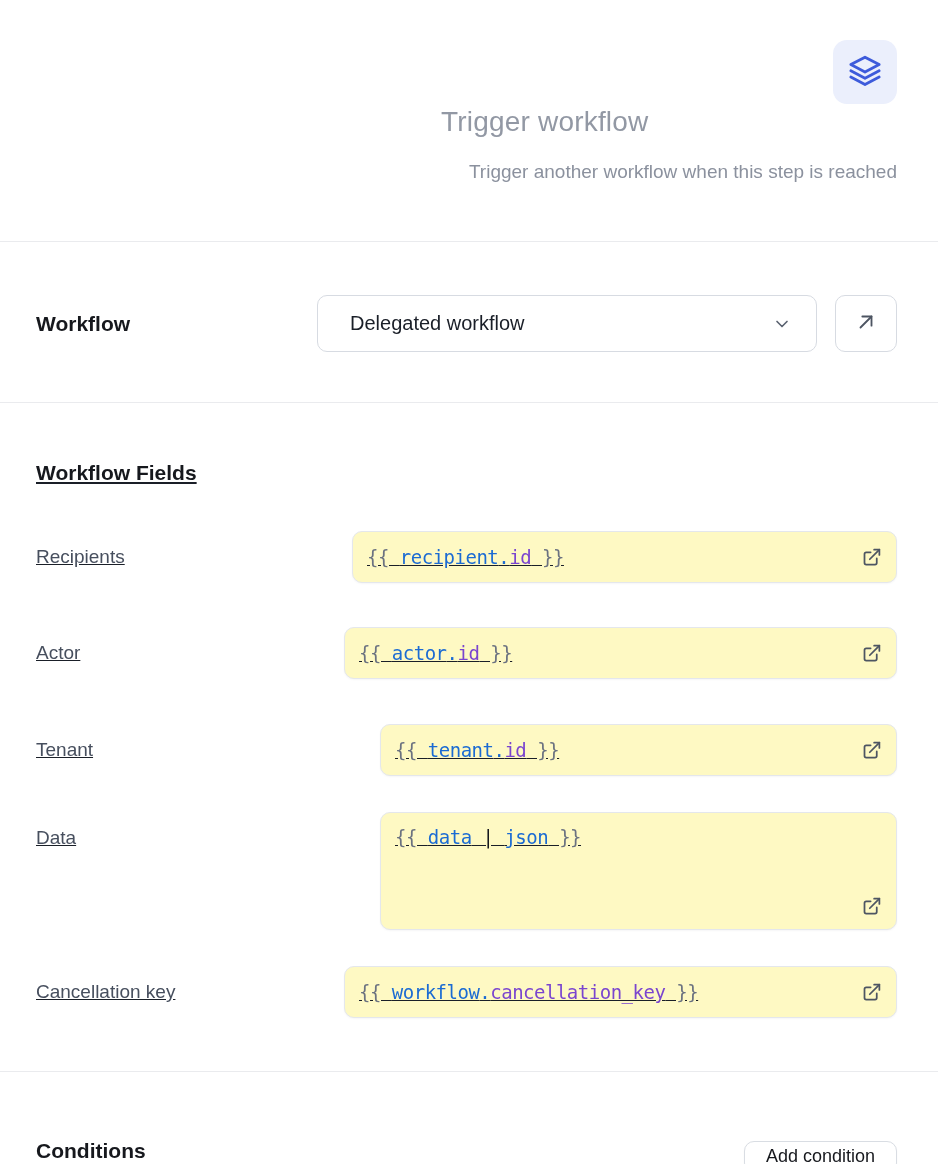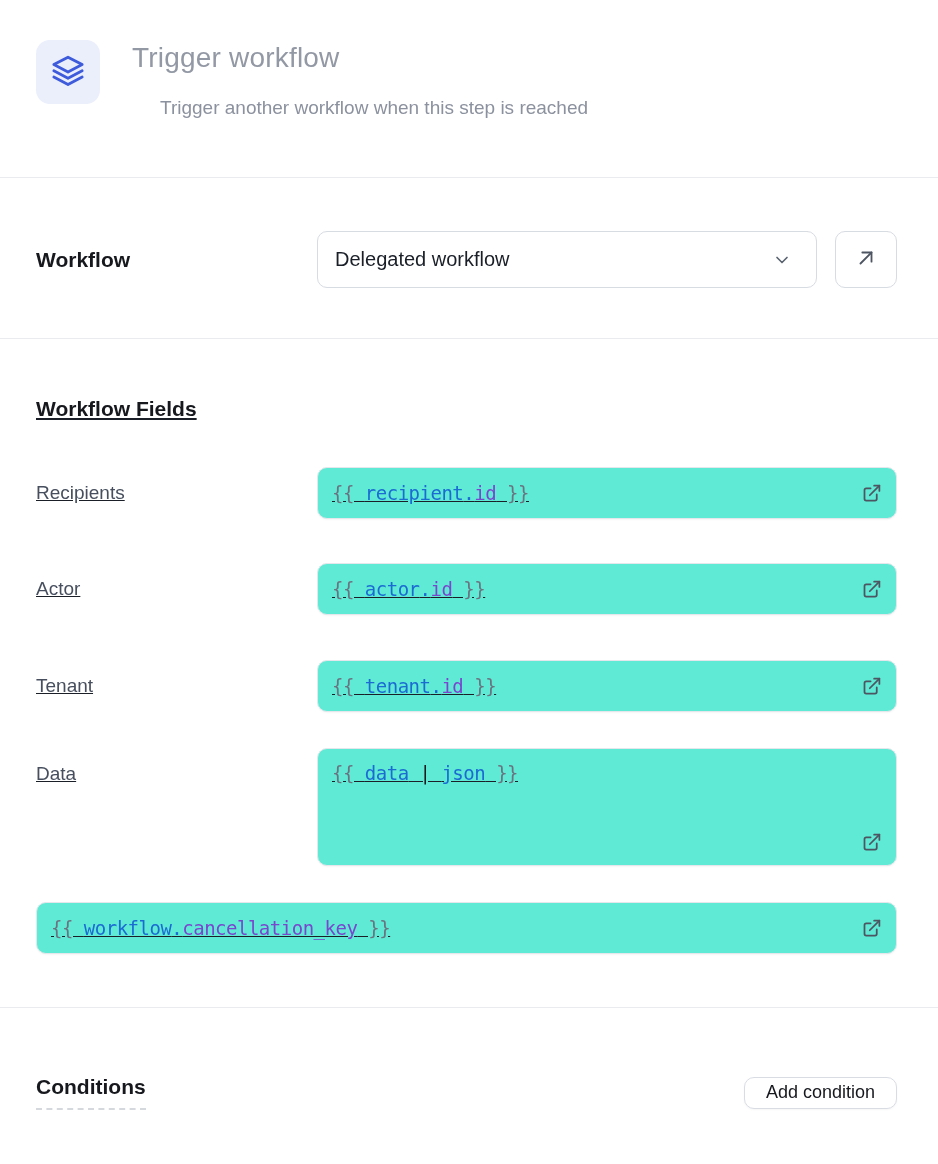--- a/index.html
+++ b/index.html
@@ -14,21 +14,22 @@
     height: 1164px;
     background: #ffffff;
     overflow: hidden;
   }
   .divider { border: none; border-top: 1px solid #eaebee; height: 0; }
 
   
   .header {
     padding: 40px 41px 57px 36px;
     display: flex;
-    align-items: flex-start;
+    align-items: flex-end;
+    flex-direction: column;
   }
   .header-icon-box {
     width: 64px; height: 64px;
     border-radius: 14px;
     background: #ebeffc;
     display: flex; align-items: center; justify-content: center;
     flex: none;
   }
   .header-icon-box svg { width: 34px; height: 34px; }
   .header-text { margin-left: 32px; }
@@ -63,21 +64,21 @@
     line-height: 57px;
   }
   .select-box {
     flex: 1;
     height: 57px;
     border: 1px solid #d7dbe2;
     border-radius: 10px;
     background: #fff;
     display: flex;
     align-items: center;
-    padding: 0 24px 0 17px;
+    padding: 0 24px 0 32px;
     cursor: pointer;
   }
   .select-value {
     font-size: 20px;
     font-weight: 500;
     color: #1a1f28;
   }
   .select-box .chevron { margin-left: auto; width: 20px; height: 20px; color: #5a6270; }
   .icon-button {
     width: 62px; height: 57px;
@@ -96,42 +97,43 @@
   .fields-section { padding: 0 41px 53px 36px; text-decoration: underline; }
   .section-heading {
     margin-top: 56px;
     font-size: 21px;
     line-height: 27px;
     font-weight: 700;
     color: #16181d;
   }
   .field-row { display: flex; align-items: flex-start; }
   .field-row.first { margin-top: 45px; }
-  .mb-44 { margin-bottom: 44px; }
+  .mb-44 { margin-bottom: 44px; gap: 8px; }
   .mb-45 { margin-bottom: 45px; align-items: center; }
-  .mb-36 { margin-bottom: 36px; }
+  .mb-36 { margin-bottom: 36px; gap: 36px; }
   .field-label {
     width: 281px;
     flex: none;
     font-size: 19px;
     color: #474f5e;
     line-height: 52px;
   }
   .field-input {
     flex: 1;
     min-height: 52px;
     border: 1px solid #e4e7ec;
     border-radius: 10px;
-    background: #5eead4;
+    background: #fef9c3;
     box-shadow: 0 1px 2px rgba(16, 24, 40, 0.04);
     display: flex;
     align-items: center;
     padding: 0 14px;
     position: relative;
     cursor: text;
+    margin-left: 27px;
   }
   .field-input.multiline {
     height: 118px;
     align-items: flex-start;
     padding-top: 13px;
   }
   .code {
     font-family: "DejaVu Sans Mono", "Liberation Mono", monospace;
     font-size: 19px;
     letter-spacing: -0.5px;
@@ -298,20 +300,21 @@
         <code class="code"><span class="tok-punct">{{ </span><span class="tok-var">data</span><span class="tok-pipe"> | </span><span class="tok-var">json</span><span class="tok-punct"> }}</span></code>
         <span class="ext-icon bottom-right">
           <svg width="21" height="21">
               <use href="#sym-external-link"></use>
             </svg>
         </span>
       </div>
     </div>
 
     <div class="field-row">
+      <div class="field-label">Cancellation key</div>
       <div class="field-input">
         <code class="code"><span class="tok-punct">{{ </span><span class="tok-var">workflow</span><span class="tok-var">.</span><span class="tok-prop">cancellation_key</span><span class="tok-punct"> }}</span></code>
         <span class="ext-icon">
           <svg width="21" height="21">
               <use href="#sym-external-link"></use>
             </svg>
         </span>
       </div>
     </div>
   </div>

